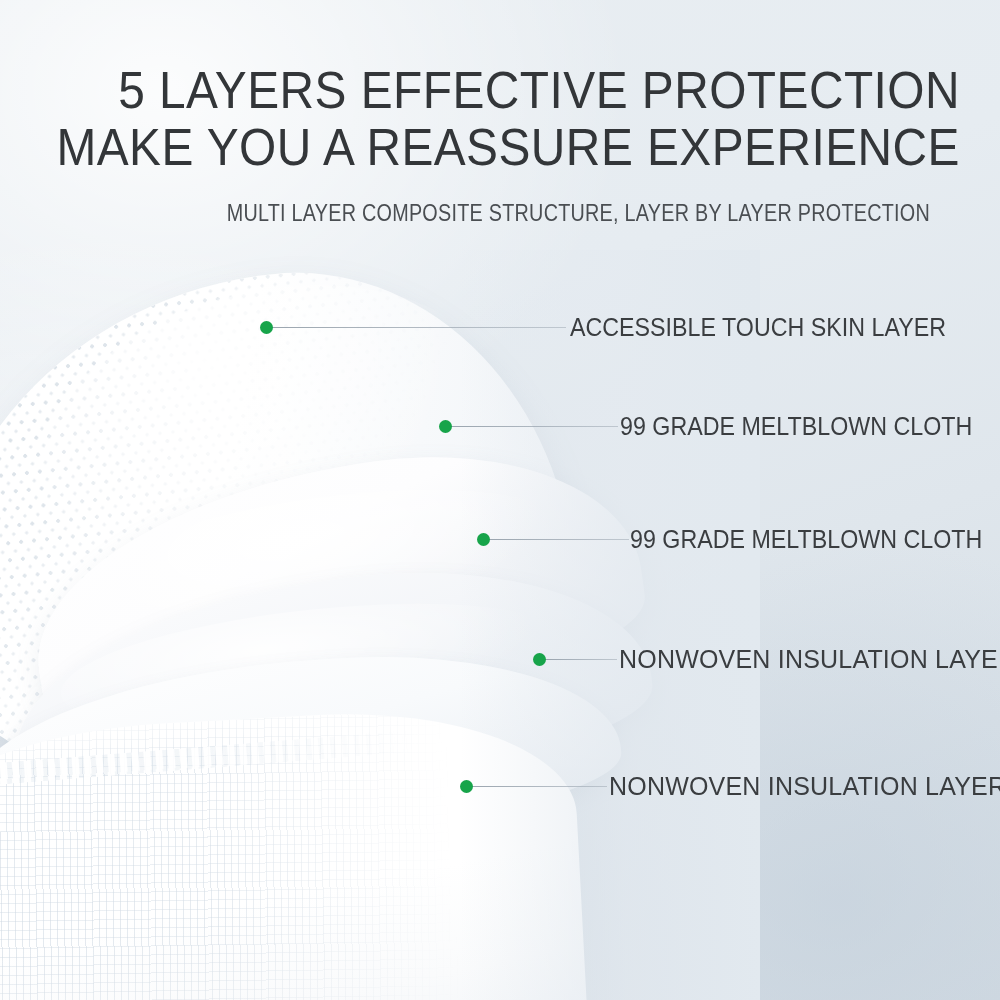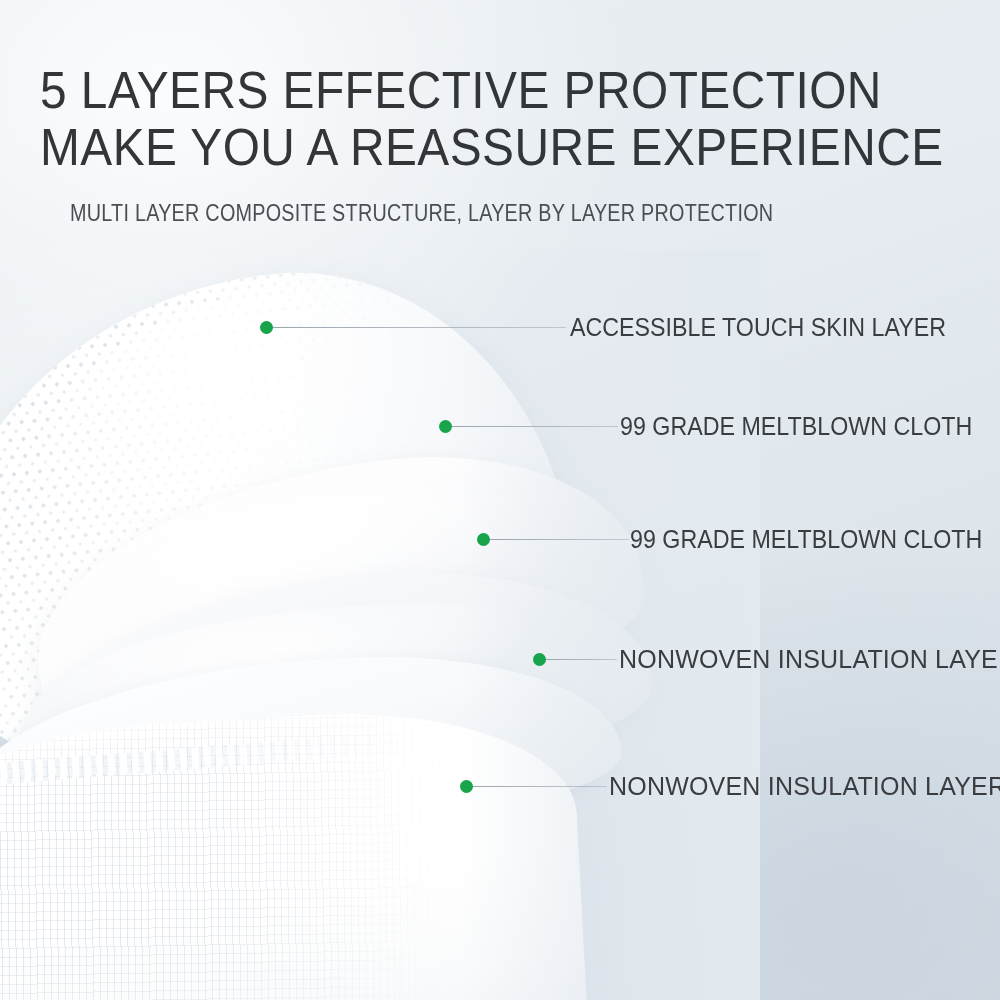--- a/index.html
+++ b/index.html
@@ -207,21 +207,21 @@
     height: 100%;
     background: linear-gradient(90deg, rgba(230,236,241,0) 0%, rgba(228,234,240,0.75) 55%, rgba(226,233,239,1) 100%);
   }
 
   
   .heading-block {
     position: absolute;
     left: 0;
     top: 62px;
     width: 1000px;
-    text-align: left;
+    text-align: right;
   }
   .title-line {
     display: block;
     color: #333639;
     font-family: "Liberation Sans", sans-serif;
     font-size: 52px;
     line-height: 57px;
     font-weight: 400;
     letter-spacing: 0.5px;
     transform: scaleX(0.92);

